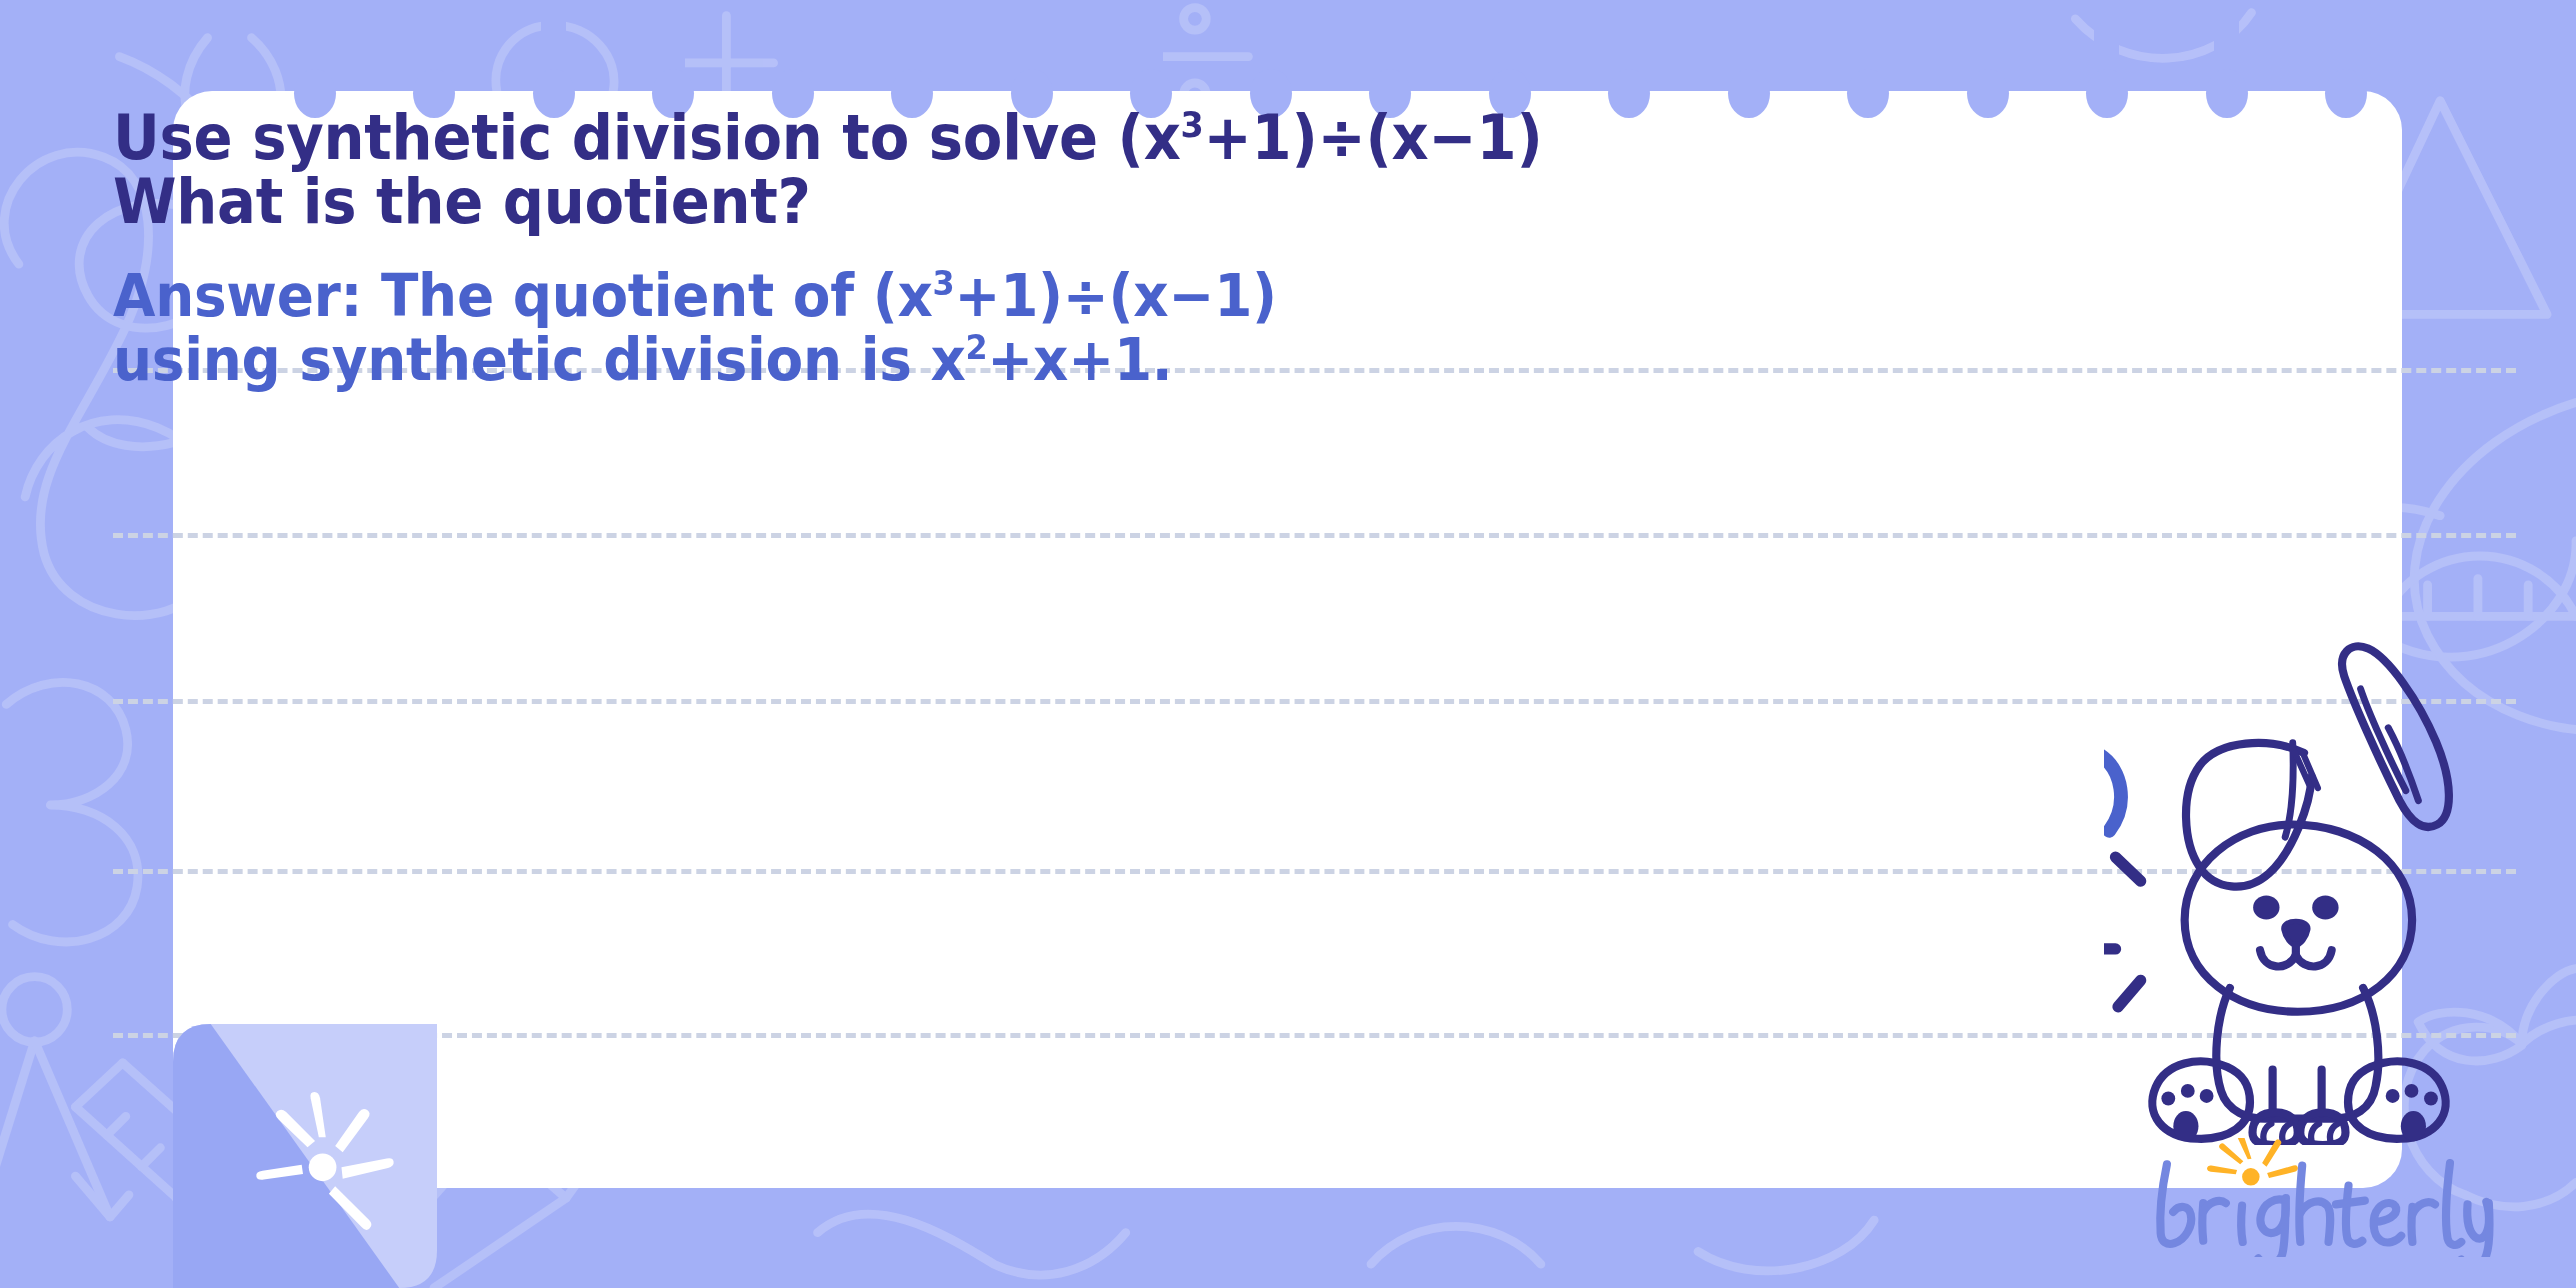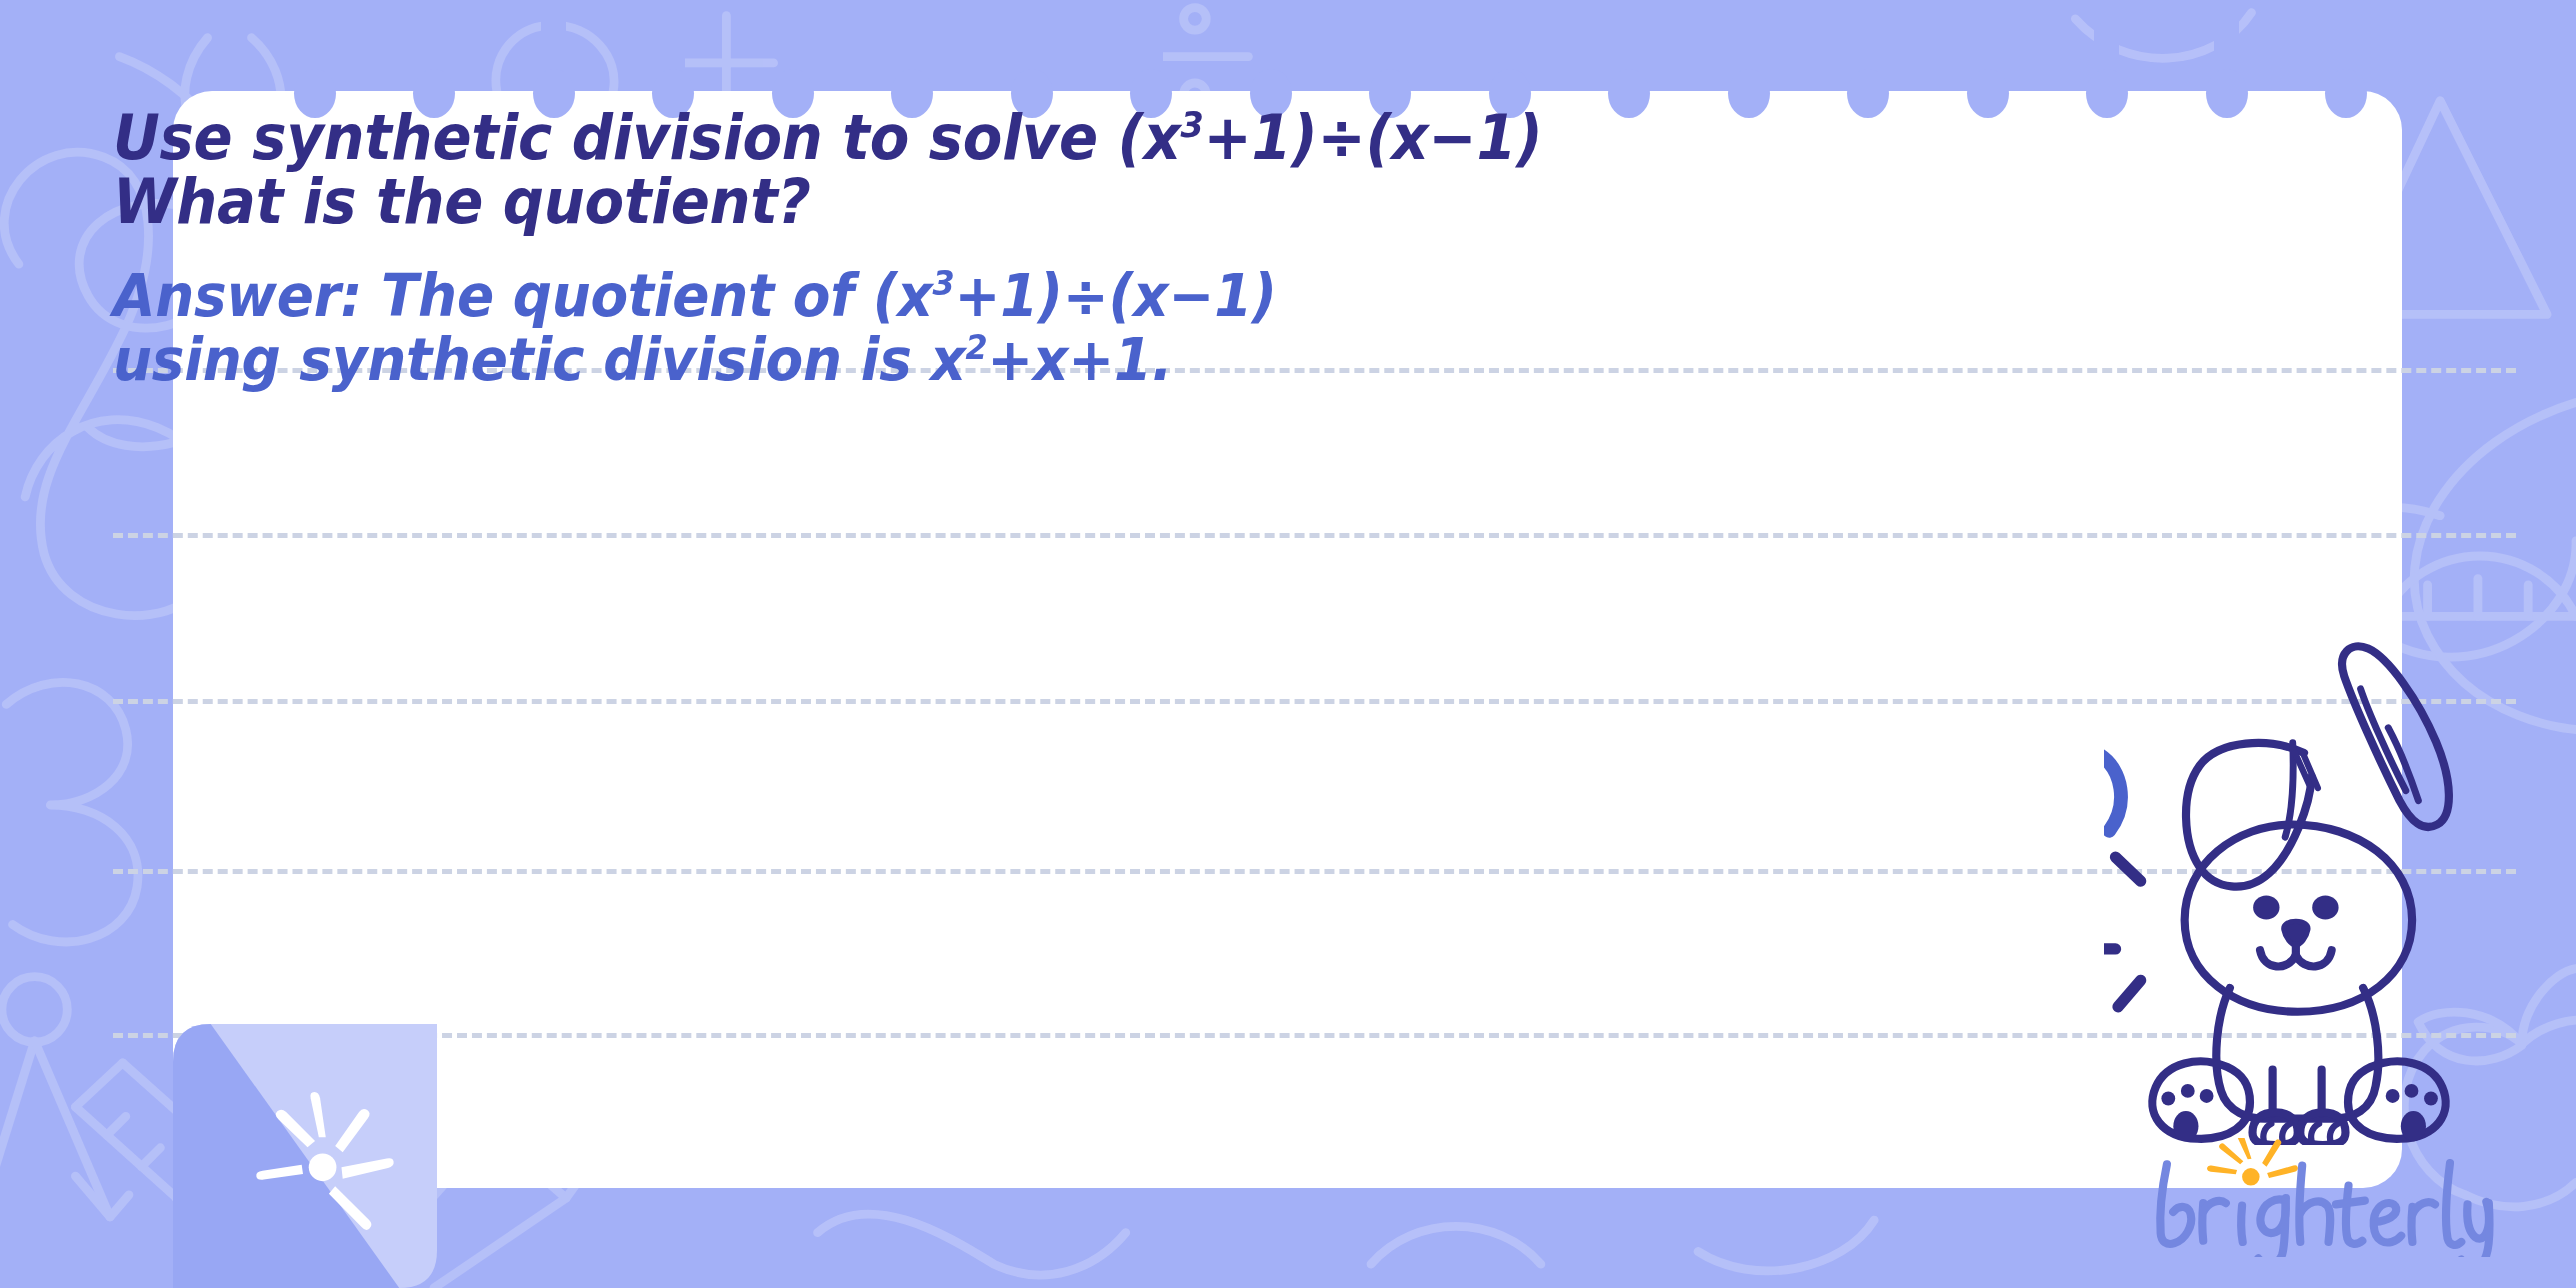--- a/index.html
+++ b/index.html
@@ -38,21 +38,21 @@
   
   .rule-line {
     position:absolute;
     left:113px; right:60px;
     height:0;
     border-top:5.7px dashed #CCD3E4;
     z-index:3;
   }
 
   
-  #text-layer { position:absolute; inset:0; z-index:5; pointer-events:none;font-style:italic; }
+  #text-layer { position:absolute; inset:0; z-index:5; pointer-events:none; }
 
   .q-line, .a-line {
     position:absolute;
     left:113px;
     white-space:nowrap;
     font-weight:700;
     letter-spacing:-0.3px;
     font-family:"DejaVu Sans", sans-serif;
   }
   .q-line {

